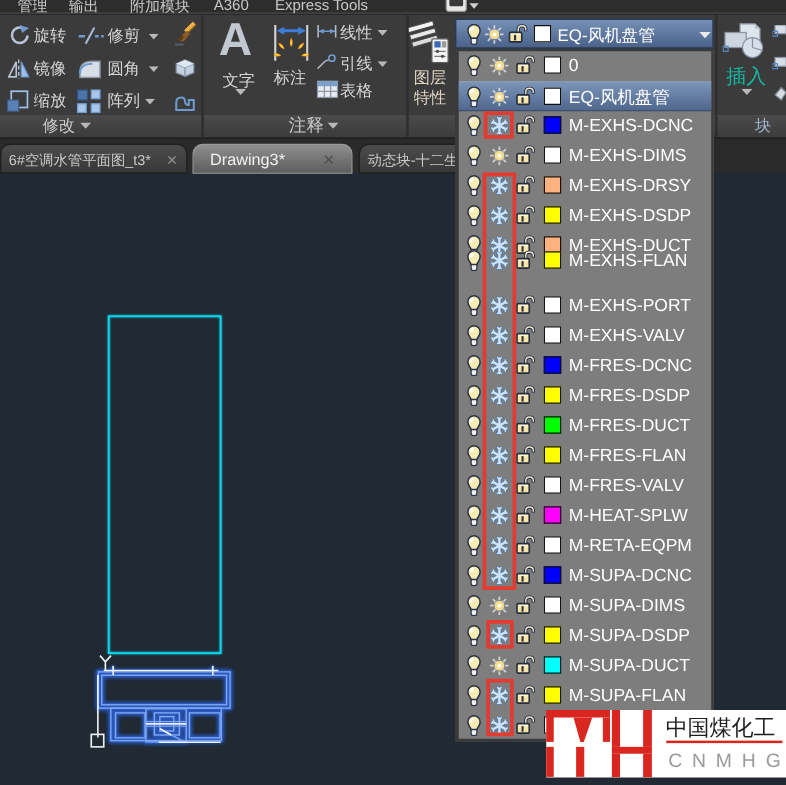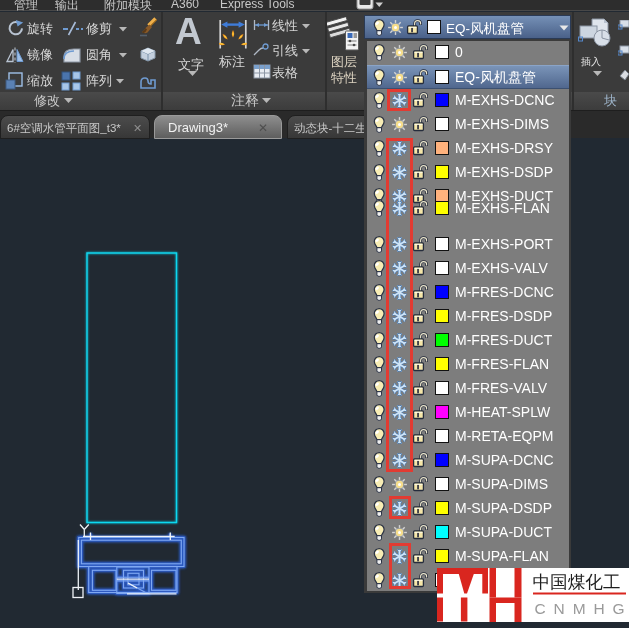--- a/index.html
+++ b/index.html
@@ -172,21 +172,21 @@
     <div class="abs btxt" style="left:331px;top:55px;color:#ded4c2">图层</div>
     <div class="abs btxt" style="left:331px;top:71px;color:#ded4c2">特性</div>
     <svg class="abs" style="left:578px;top:17px" width="36" height="34" viewBox="0 0 36 34">
       <path d="M14 2 L26 2 L30 6 L30 16 L14 16 Z" fill="#dfe5ec" stroke="#8a94a2" stroke-width="1"></path>
       <path d="M26 2 L26 6 L30 6 Z" fill="#b8c2ce"></path>
       <rect x="2" y="9" width="17" height="12" fill="#cdd6e0" stroke="#8a94a2" stroke-width="1"></rect>
       <circle cx="24" cy="21" r="8" fill="#d8dfe8" stroke="#8a94a2" stroke-width="1"></circle>
       <path d="M24 21 L24 13 M24 21 L31 23" stroke="#8a94a2" stroke-width="1" fill="none"></path>
       <rect x="0.5" y="20" width="4" height="4" fill="none" stroke="#5588cc" stroke-width="1"></rect>
     </svg>
-    <div class="abs btxt" style="left:581px;top:55px;font-size:10px;color:#e5e5e5">插入</div>
+    <div class="abs btxt" style="left:581px;top:55px;font-size:16px;color:#14b8a6">插入</div>
     <svg class="abs" style="left:593px;top:71px" width="9" height="5" viewBox="0 0 9 5">
       <path d="M0 0 L9 0 L4.5 5 Z" fill="#b8b8b8"></path>
     </svg>
     <svg class="abs" style="left:618px;top:20px" width="11" height="62" viewBox="0 0 11 62">
       <rect x="2" y="0" width="9" height="7" fill="#d8dfe8" stroke="#8a94a2"></rect>
       <rect x="0" y="5" width="4" height="4" fill="none" stroke="#5588cc"></rect>
       <rect x="2" y="26" width="9" height="7" fill="#d8dfe8" stroke="#8a94a2"></rect>
       <rect x="0" y="31" width="4" height="4" fill="none" stroke="#5588cc"></rect>
       <path d="M2 56 L7 50 L11 54 L7 60 Z" fill="#d8dce2" stroke="#79828e"></path>
     </svg>

